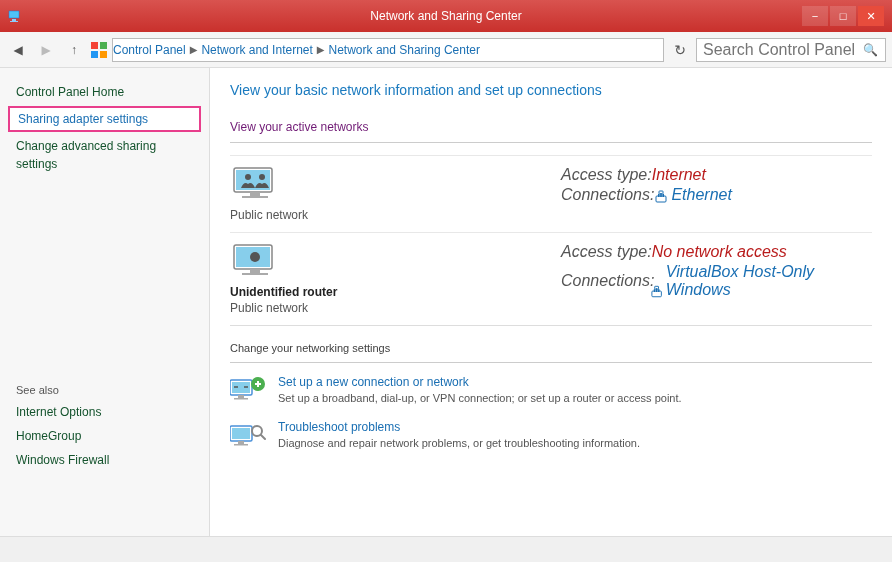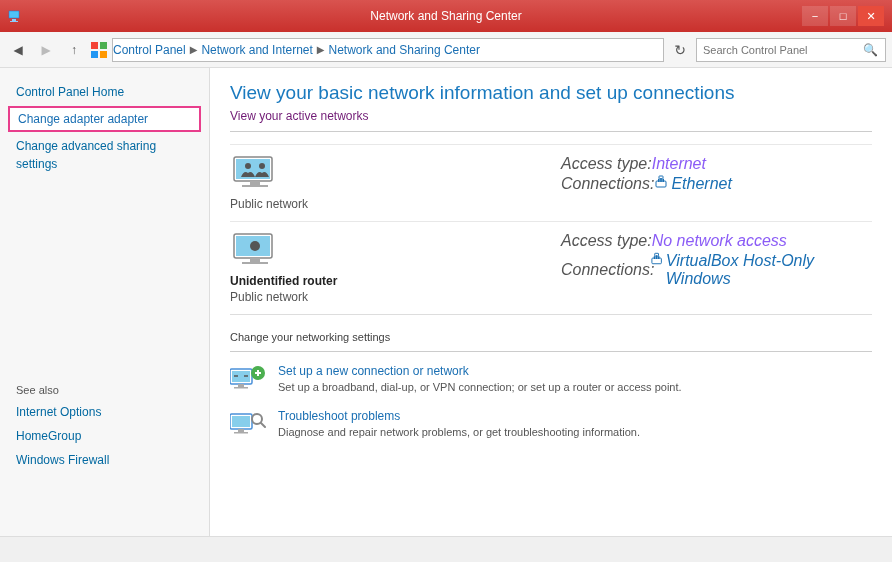--- a/index.html
+++ b/index.html
@@ -115,21 +115,21 @@
       width: 190px;
       border: 1px solid #bbb;
       background: white;
       display: flex;
       align-items: center;
       padding: 0 6px;
     }
     .search-box input {
       border: none;
       outline: none;
-      font-size: 11px;
+      font-size: 16px;
       width: 160px;
       color: #999;
       background: transparent;
     }
     .search-icon { color: #888; font-size: 12px; }
 
     
     .main-layout {
       display: flex;
       height: calc(562px - 32px - 36px - 26px);
@@ -139,21 +139,21 @@
     .sidebar {
       width: 210px;
       min-width: 210px;
       background: #f7f7f7;
       border-right: 1px solid #ddd;
       padding: 12px 0;
     }
     .sidebar-link {
       display: block;
       padding: 3px 16px;
-      color: #0369a1;
+      color: #14532d;
       cursor: pointer;
       font-size: 12px;
       text-decoration: none;
       line-height: 1.5;
     }
     .sidebar-link.active {
       border: 2px solid #e83e8c;
       margin: 2px 8px;
       padding: 2px 8px;
       color: #1a6fb3;
@@ -166,24 +166,24 @@
     }
 
     
     .content {
       flex: 1;
       background: white;
       padding: 14px 20px;
       overflow-y: auto;
     }
     .page-title {
-      font-size: 19px;
+      font-size: 14px;
       color: #1a7abf;
       font-weight: 400;
-      margin-bottom: 5px;
+      margin-bottom: 22px;
     }
     .section-header {
       font-size: 12px;
       color: #701a75;
       margin-bottom: 8px;
     }
     .divider-line {
       border: none;
       border-top: 1px solid #ccc;
       margin-bottom: 12px;
@@ -223,42 +223,42 @@
       font-size: 16px;
       margin-bottom: 2px;
       align-items: center;
       font-style: italic;
     }
     .stat-label {
       color: #555;
       min-width: 85px;
     }
     .stat-value {
-      color: #8b5cf6;
+      color: #b91c1c;
     }
     .stat-link {
       color: #1a6fb3;
       cursor: pointer;
       display: flex;
-      align-items: flex-start;
+      align-items: flex-end;
       gap: 3px;
     }
 
     
     .settings-section {
       margin-top: 4px;
     }
     .settings-title {
       font-size: 11px;
       color: #404040;
       margin-bottom: 8px;
     }
     .settings-item {
       display: flex;
-      align-items: center;
+      align-items: flex-end;
       gap: 12px;
       margin-bottom: 14px;
     }
     .settings-icon {
       width: 36px;
       height: 30px;
       display: flex;
       align-items: center;
       justify-content: center;
       flex-shrink: 0;
@@ -333,21 +333,21 @@
   <div class="search-box">
     <input type="text" placeholder="Search Control Panel" style="">
     <span class="search-icon">🔍</span>
   </div>
 </div>
 
 <div class="main-layout">
 
   <div class="sidebar">
     <a class="sidebar-link">Control Panel Home</a>
-    <a class="sidebar-link active">Change adapter adapter</a>
+    <a class="sidebar-link active">Sharing adapter settings</a>
     <a class="sidebar-link" style="margin-top:2px;">Change advanced sharing settings</a>
 
     <div style="flex:1; margin-top: 200px;">
       <div class="sidebar-section-label">See also</div>
       <a class="sidebar-link">Internet Options</a>
       <a class="sidebar-link">HomeGroup</a>
       <a class="sidebar-link">Windows Firewall</a>
     </div>
   </div>
 

